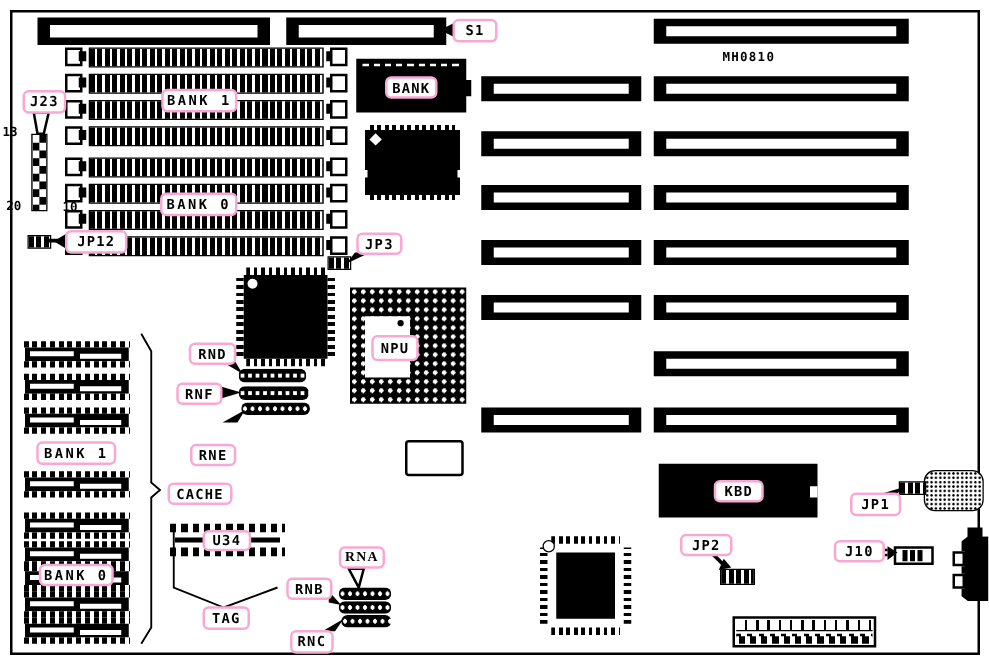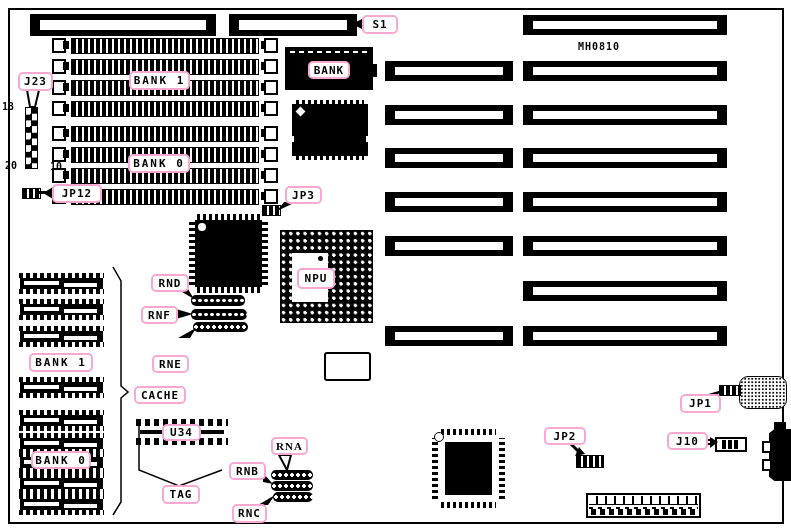--- a/index.html
+++ b/index.html
@@ -321,20 +321,24 @@
 
   <div class="abs" style="left:432px;top:429px;width:73px;height:79px;z-index:2;">
     <div class="tickx" style="left:9px;right:9px;top:0;height:6px;"></div>
     <div class="tickx" style="left:9px;right:9px;bottom:0;height:6px;"></div>
     <div class="ticky" style="top:9px;bottom:9px;left:0;width:6px;"></div>
     <div class="ticky" style="top:9px;bottom:9px;right:0;width:6px;"></div>
     <div class="abs" style="left:13px;right:13px;top:13px;bottom:13px;background:#000;"></div>
     <div class="dotw" style="left:2px;top:3px;width:8px;height:8px;border:1px solid #000;"></div>
   </div>
 
+  <div class="abs" style="left:527px;top:371px;width:127px;height:43px;background:#000;z-index:2;">
+    <div class="abs" style="right:0;top:18px;width:6px;height:9px;background:#fff;"></div>
+    <div class="lbl" style="left:44px;top:13px;width:40px;height:18px;">KBD</div>
+  </div>
 
   <div class="lbl" style="left:680px;top:394px;width:41px;height:19px;">JP1</div>
   <div class="jmp" style="left:719px;top:385px;width:20px;height:9px;"></div>
   <div class="stipple" style="left:739px;top:376px;width:46px;height:31px;"></div>
 
   <div class="lbl" style="left:544px;top:427px;width:42px;height:18px;">JP2</div>
   <div class="jmp" style="left:576px;top:455px;width:26px;height:11px;"></div>
 
   <div class="lbl" style="left:667px;top:432px;width:41px;height:18px;">J10</div>
   <div class="jmp open" style="left:715px;top:437px;width:28px;height:11px;">

